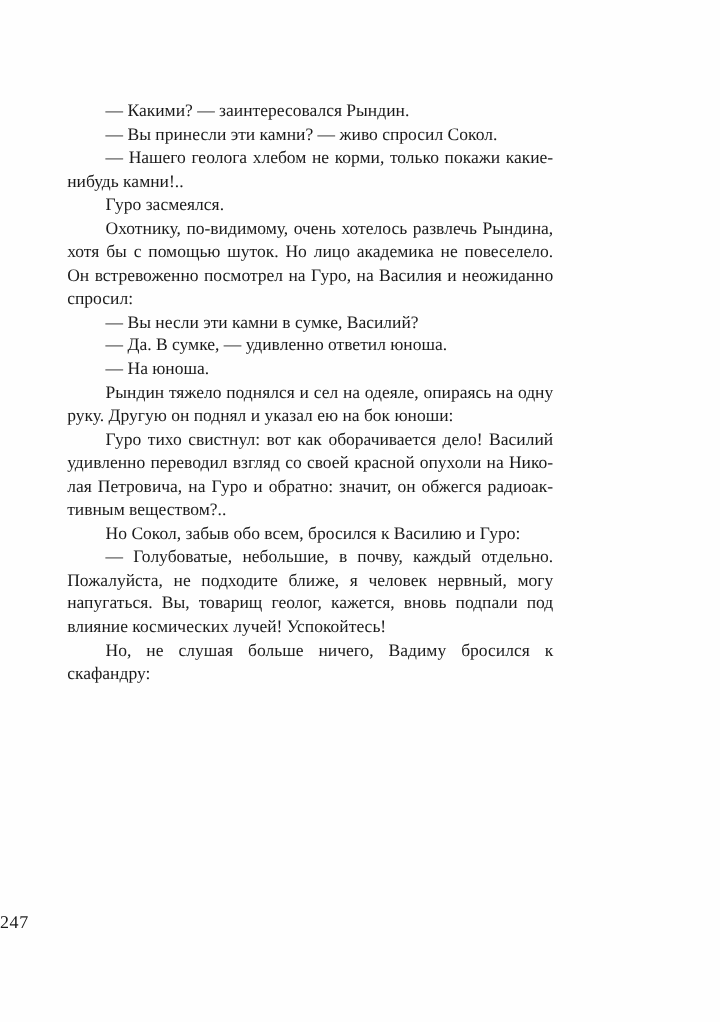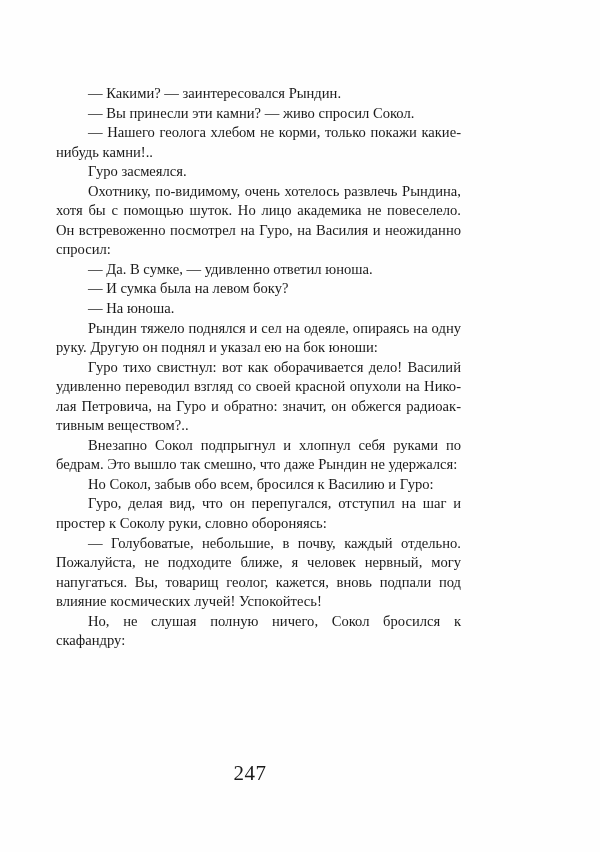--- a/index.html
+++ b/index.html
@@ -35,42 +35,39 @@
       text-indent: 32px;
       text-align: justify;
       text-align-last: left;
       hyphens: manual;
     }
     .page-number {
       position: absolute;
       left: 0;
       width: 500px;
       top: 761px;
-      text-align: center;
       font-family: "Liberation Serif", "DejaVu Serif", serif;
-      font-size: 21px;
+      font-size: 15px;
       color: #1a1a1a;
       letter-spacing: 0.5px;
     }
   </style>
 </head>
 <body>
 
 <div class="page">
   <div class="text-block">
     <p class="para">— Какими? — заинтересовался Рындин.</p>
     <p class="para">— Вы принесли эти камни? — живо спросил Сокол.</p>
     <p class="para">— Нашего геолога хлебом не корми, только покажи какие-нибудь камни!..</p>
     <p class="para">Гуро засмеялся.</p>
     <p class="para">Охотнику, по-видимому, очень хотелось развлечь Рындина, хотя бы с помощью шуток. Но лицо академика не повеселело. Он встревоженно посмотрел на Гуро, на Василия и неожиданно спро­сил:</p>
+    <p class="para">— Вы несли эти камни в сумке, Василий?</p>
     <p class="para">— Да. В сумке, — удивленно ответил юноша.</p>
-    <p class="para">— И сумка была на левом боку?</p>
     <p class="para">— На юноша.</p>
     <p class="para">Рындин тяжело поднялся и сел на одеяле, опираясь на одну руку. Другую он поднял и указал ею на бок юноши:</p>
     <p class="para">Гуро тихо свистнул: вот как оборачивается дело! Василий удивленно переводил взгляд со своей красной опухоли на Нико­лая Петровича, на Гуро и обратно: значит, он обжегся радиоак­тивным веществом?..</p>
-    <p class="para">Внезапно Сокол подпрыгнул и хлопнул себя руками по бедрам. Это вышло так смешно, что даже Рындин не удержался:</p>
     <p class="para">Но Сокол, забыв обо всем, бросился к Василию и Гуро:</p>
-    <p class="para">Гуро, делая вид, что он перепугался, отступил на шаг и простер к Соколу руки, словно обороняясь:</p>
     <p class="para">— Голубоватые, небольшие, в почву, каждый отдельно. Пожалуйста, не подходите ближе, я человек нервный, могу напу­гаться. Вы, товарищ геолог, кажется, вновь подпали под влияние космических лучей! Успокойтесь!</p>
-    <p class="para">Но, не слушая полную ничего, Сокол бросился к скафандру:</p>
+    <p class="para">Но, не слушая больше ничего, Вадиму бросился к скафандру:</p>
   </div>
   <div class="page-number">247</div>
 </div>
 
 </body></html>

